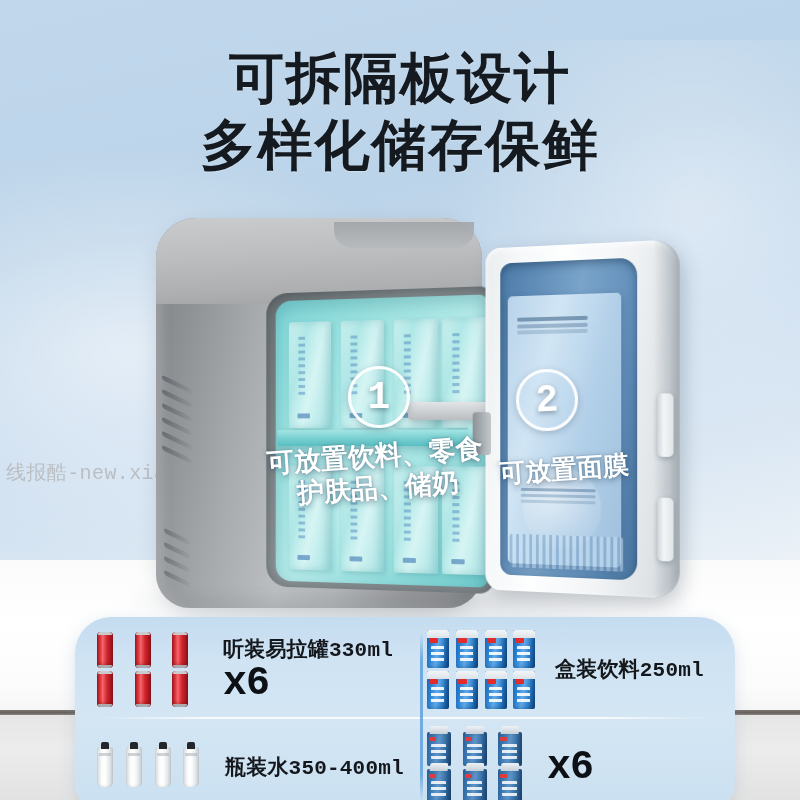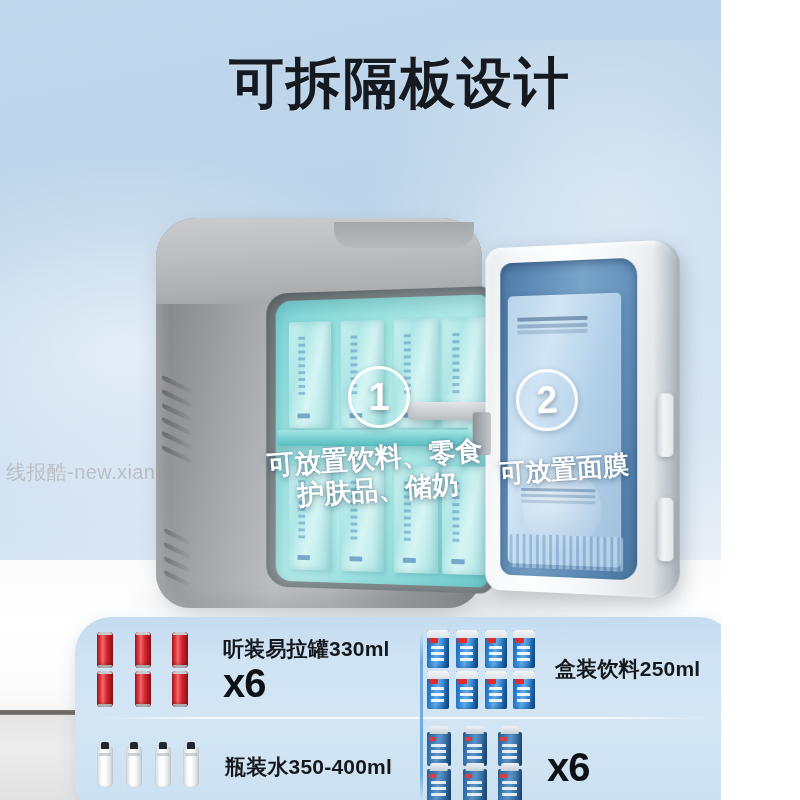--- a/index.html
+++ b/index.html
@@ -3,23 +3,24 @@
 <meta charset="utf-8">
 <style>
   * { box-sizing: border-box; margin: 0; padding: 0; }
   html, body {
     width: 800px; height: 800px;
     font-family: "Liberation Sans", "DejaVu Sans", sans-serif;
     overflow: hidden;
   }
   #stage {
     position: relative;
-    width: 721px; height: 800px;
+    width: 800px; height: 800px;
     background: linear-gradient(170deg, #c3d8ec 0%, #bfd6ea 30%, #c8dcef 48%, #d8e6f3 56%, #eef3f7 62%, #f7f8f9 66%, #fbfbfb 72%, #ffffff 78%, #fdfdfd 86%, #f2f2f2 100%);
     overflow: hidden;
+    font-family: Liberation Mono, monospace;
   }
 
   
   .wall {
     position: absolute; left: 0; top: 0; width: 800px; height: 600px;
     background: linear-gradient(168deg, #c0d7ec 0%, #bcd4e9 35%, #c9dcef 58%, #dde9f4 80%, #f0f4f8 100%);
   }
   .wall-glow {
     position: absolute; left: -120px; top: 120px; width: 620px; height: 460px;
     background: radial-gradient(ellipse at 40% 50%, rgba(255,255,255,0.55) 0%, rgba(255,255,255,0.0) 62%);
@@ -352,20 +353,21 @@
   <div class="wall"></div>
   <div class="wall-glow"></div>
   <div class="wall-glow2"></div>
   <div class="table-top"></div>
   <div class="table-shadow"></div>
   <div class="table-edge"></div>
   <div class="table-front"></div>
 
   <div class="headline">
     <span class="l1">可拆隔板设计</span>
+    <span class="l2">多样化储存保鲜</span>
   </div>
 
   <div class="watermark">线报酷-new.xianbao.fun</div>
 
   <div class="fridge">
     <div class="body-shadow"></div>
     <div class="body"></div>
     <div class="body-top">
       <div class="body-top-notch"></div>
     </div>

